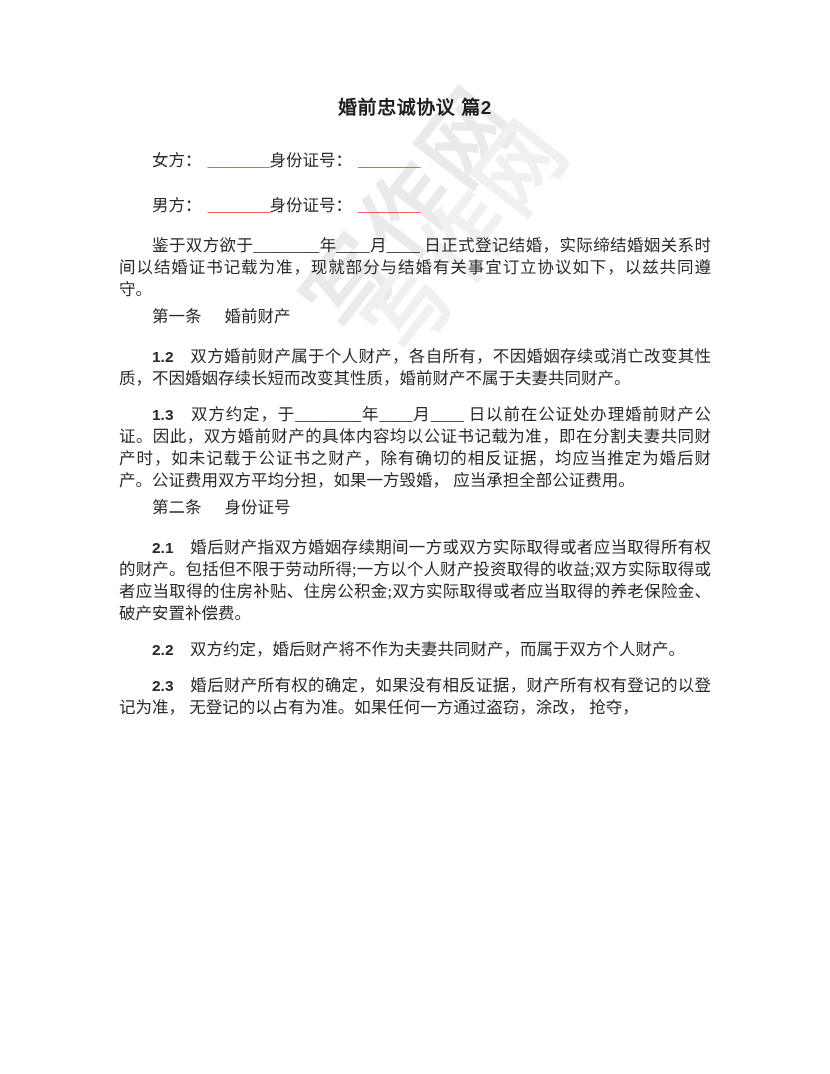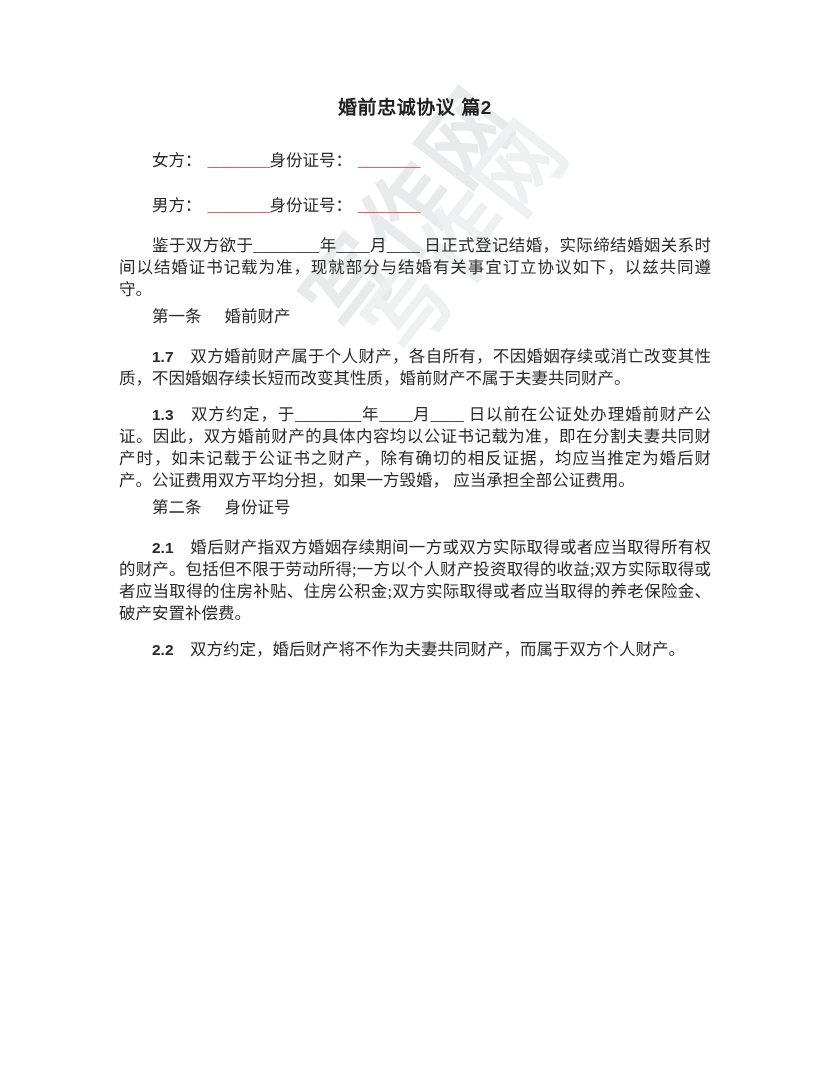--- a/index.html
+++ b/index.html
@@ -155,34 +155,37 @@
     </div>
 
     <p class="para indent">鉴于双方欲于________年____月____ 日正式登记结婚，实际缔结婚姻关系时间以结婚证书记载为准，现就部分与结婚有关事宜订立协议如下，以兹共同遵守。</p>
 
     <div class="clause-head block-gap-lg">
       <span>第一条</span><span class="head-gap"></span><span>婚前财产</span>
     </div>
 
 
     <p class="para indent">
-      <span class="num">1.7</span><span class="num-gap"></span><span>双方婚前财产属于个人财产，各自所有，不因婚姻存续或消亡改变其性质，不因婚姻存续长短而改变其性质，婚前财产不属于夫妻共同财产。</span>
+      <span class="num">1.2</span><span class="num-gap"></span><span>双方婚前财产属于个人财产，各自所有，不因婚姻存续或消亡改变其性质，不因婚姻存续长短而改变其性质，婚前财产不属于夫妻共同财产。</span>
     </p>
 
     <p class="para indent">
       <span class="num">1.3</span><span class="num-gap"></span><span>双方约定，于________年____月____ 日以前在公证处办理婚前财产公证。因此，双方婚前财产的具体内容均以公证书记载为准，即在分割夫妻共同财产时，如未记载于公证书之财产，除有确切的相反证据，均应当推定为婚后财产。公证费用双方平均分担，如果一方毁婚， 应当承担全部公证费用。</span>
     </p>
 
     <div class="clause-head block-gap-lg">
       <span>第二条</span><span class="head-gap"></span><span>身份证号</span>
     </div>
 
     <p class="para indent">
       <span class="num">2.1</span><span class="num-gap"></span><span>婚后财产指双方婚姻存续期间一方或双方实际取得或者应当取得所有权的财产。包括但不限于劳动所得;一方以个人财产投资取得的收益;双方实际取得或者应当取得的住房补贴、住房公积金;双方实际取得或者应当取得的养老保险金、破产安置补偿费。</span>
     </p>
 
     <p class="para indent">
       <span class="num">2.2</span><span class="num-gap"></span><span>双方约定，婚后财产将不作为夫妻共同财产，而属于双方个人财产。</span>
     </p>
 
+    <p class="para indent">
+      <span class="num">2.3</span><span class="num-gap"></span><span>婚后财产所有权的确定，如果没有相反证据，财产所有权有登记的以登记为准， 无登记的以占有为准。如果任何一方通过盗窃，涂改， 抢夺，</span>
+    </p>
 
   </div>
 </div>
 
 </body></html>

